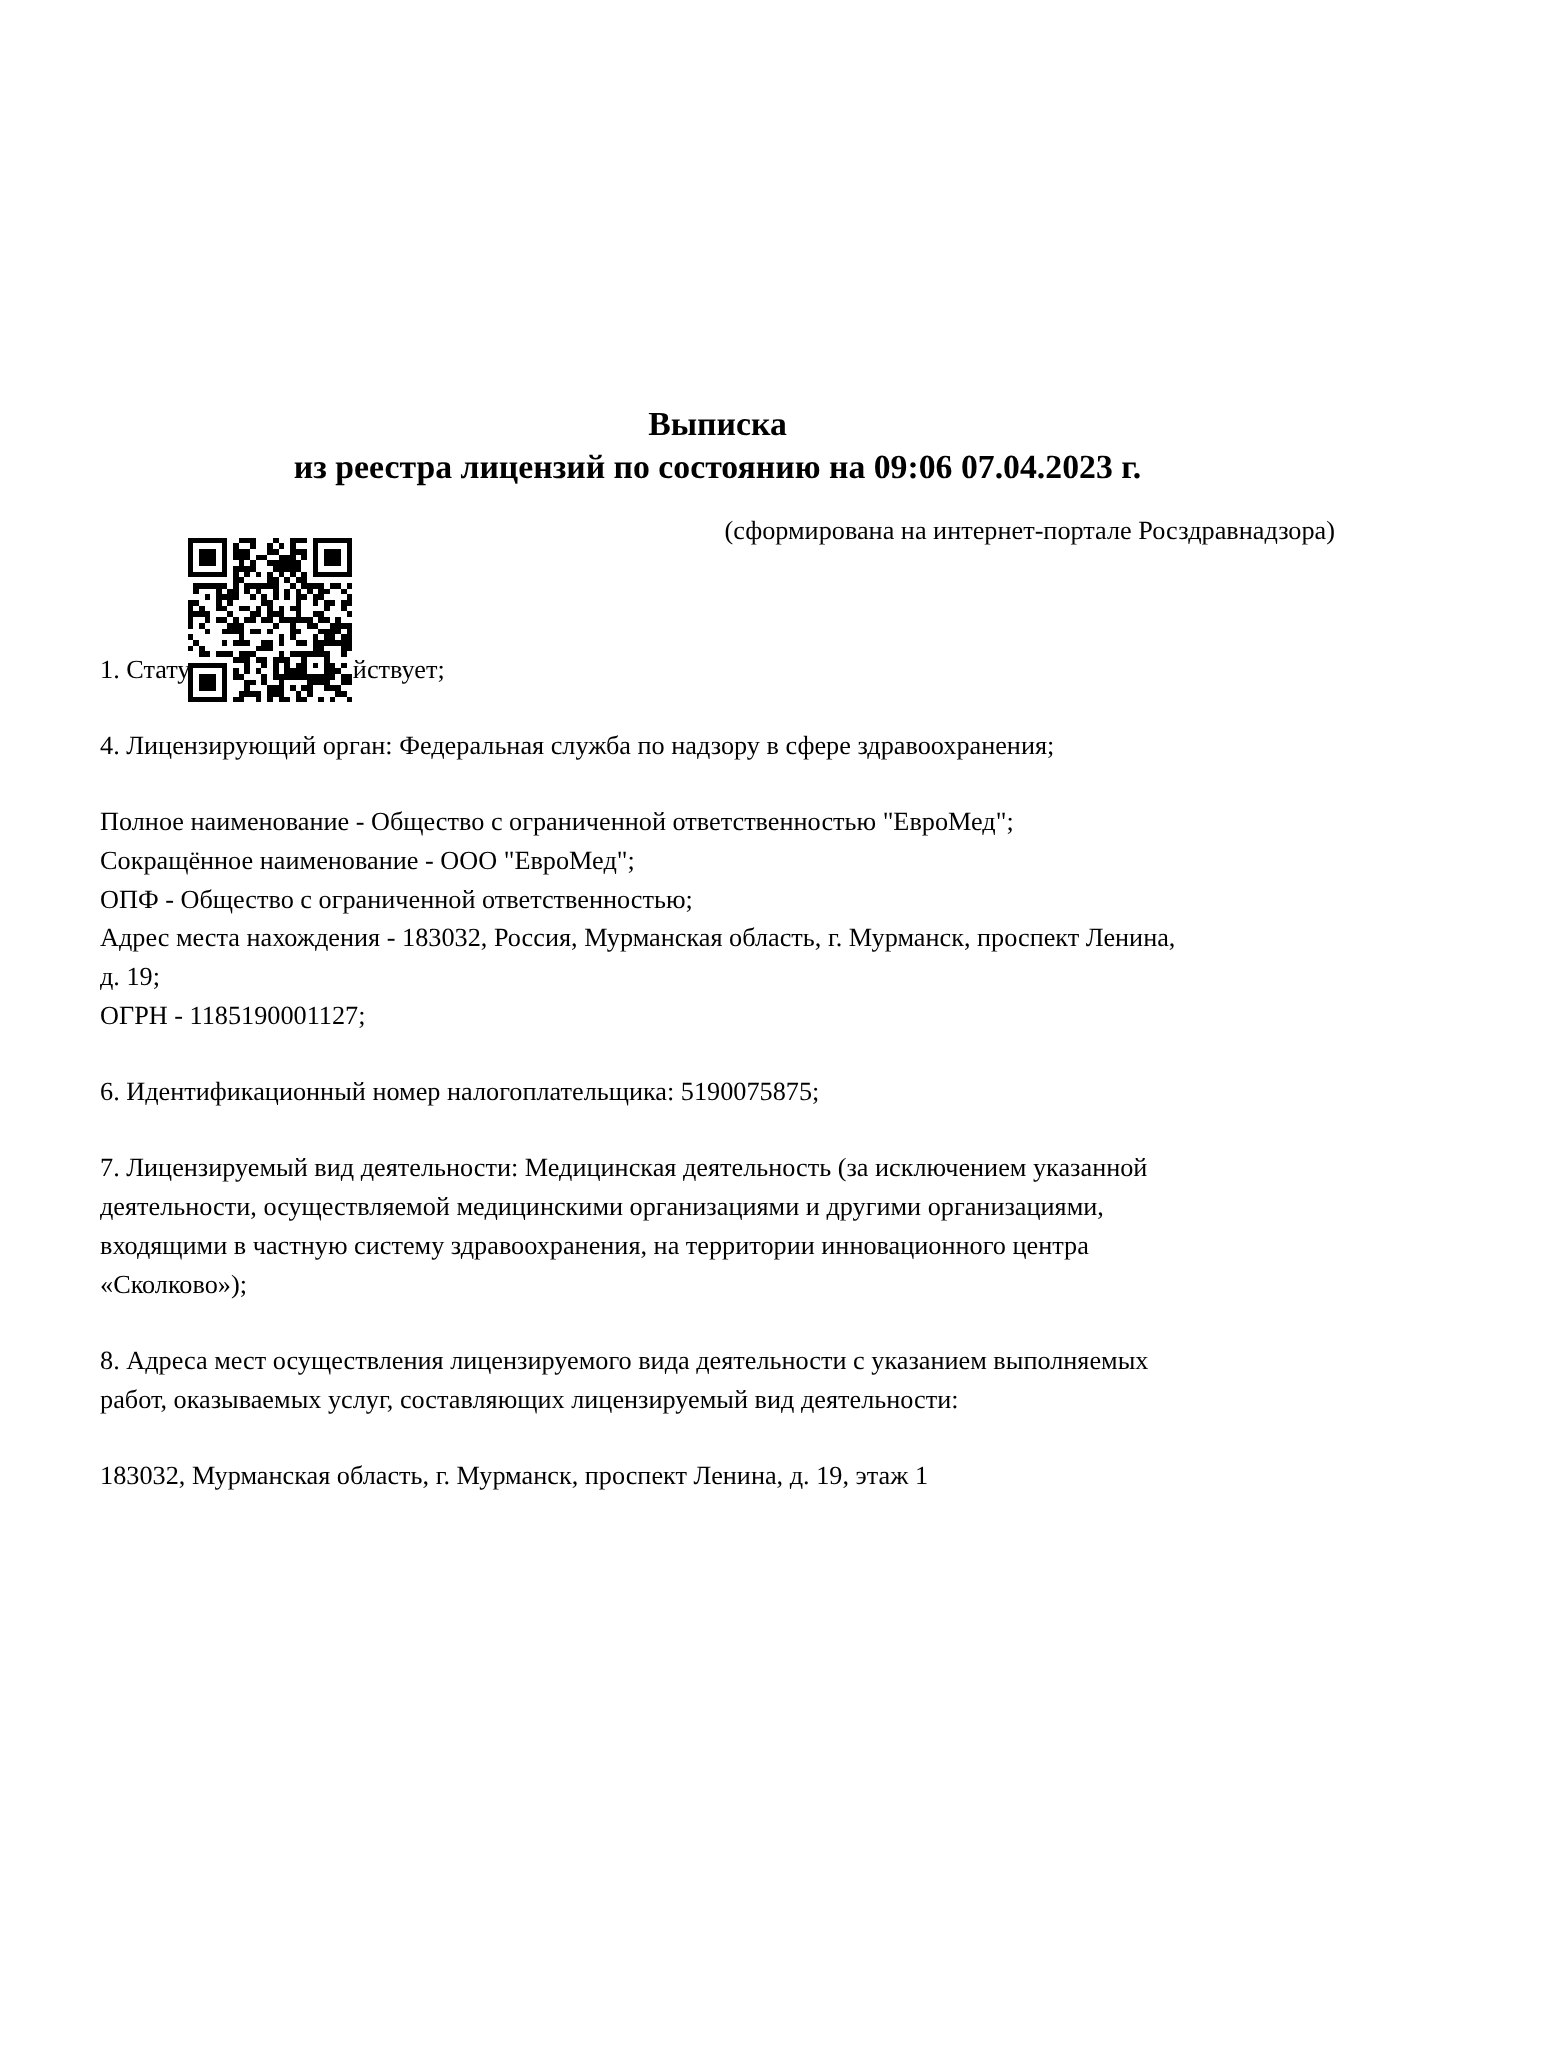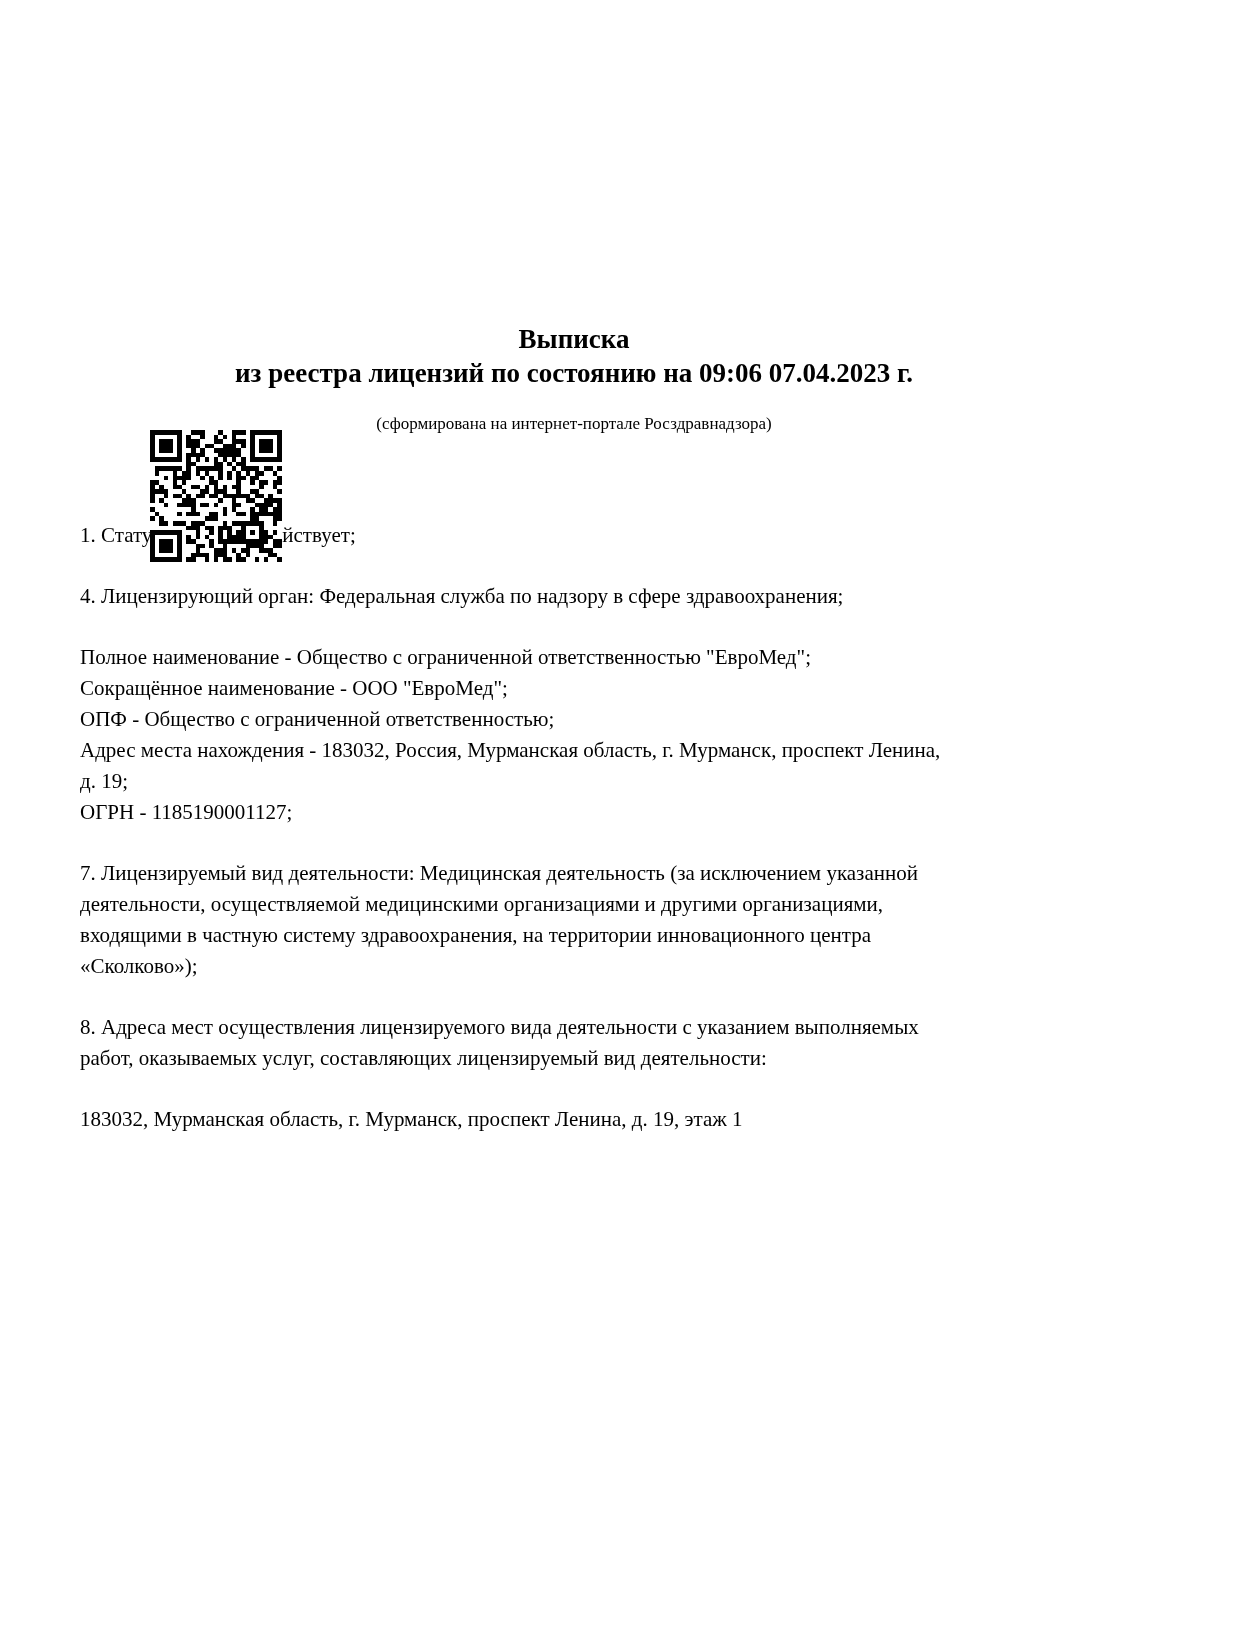--- a/index.html
+++ b/index.html
@@ -32,23 +32,23 @@
   .doc-title {
     margin-top: 322px;
     font-size: 27px;
     line-height: 34px;
     font-weight: bold;
     text-align: center;
     width: 988px;
   }
   .doc-subtitle {
     margin-top: 22px;
-    font-size: 17px;
+    font-size: 21px;
     line-height: 24px;
-    text-align: center;
+    text-align: right;
     width: 988px;
   }
   .doc-body {
     margin-top: 84px;
     font-size: 21px;
     line-height: 31px;
   }
   .doc-body p {
     margin: 0 0 30px 0;
     white-space: pre-line;
@@ -509,20 +509,21 @@
 
     <div class="doc-body">
       <p>1. Статус лицензии: действует;</p>
       <p>4. Лицензирующий орган: Федеральная служба по надзору в сфере здравоохранения;</p>
       <p>Полное наименование - Общество с ограниченной ответственностью "ЕвроМед";
 Сокращённое наименование - ООО "ЕвроМед";
 ОПФ - Общество с ограниченной ответственностью;
 Адрес места нахождения - 183032, Россия, Мурманская область, г. Мурманск, проспект Ленина,
 д. 19;
 ОГРН - 1185190001127;</p>
+      <p>6. Идентификационный номер налогоплательщика: 5190075875;</p>
       <p>7. Лицензируемый вид деятельности: Медицинская деятельность (за исключением указанной
 деятельности, осуществляемой медицинскими организациями и другими организациями,
 входящими в частную систему здравоохранения, на территории инновационного центра
 «Сколково»);</p>
       <p>8. Адреса мест осуществления лицензируемого вида деятельности с указанием выполняемых
 работ, оказываемых услуг, составляющих лицензируемый вид деятельности:</p>
       <p>183032, Мурманская область, г. Мурманск, проспект Ленина, д. 19, этаж 1</p>
     </div>
 
   </div>

